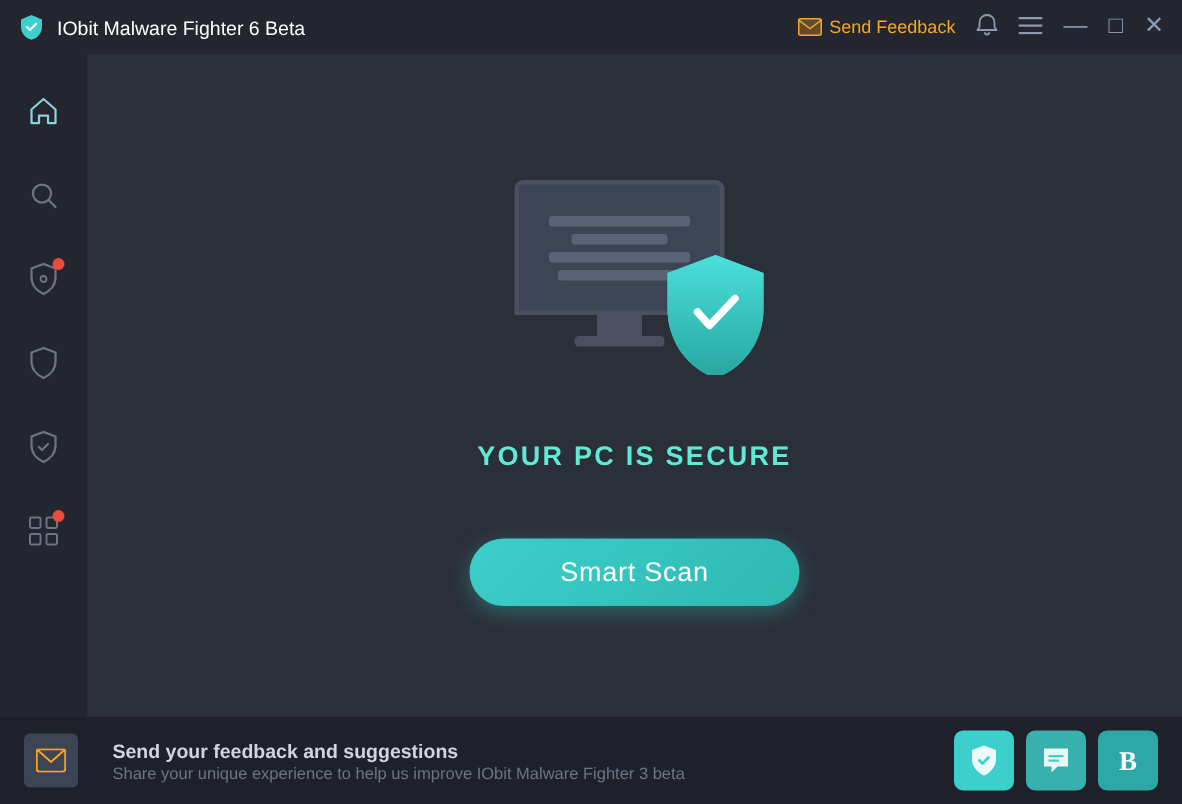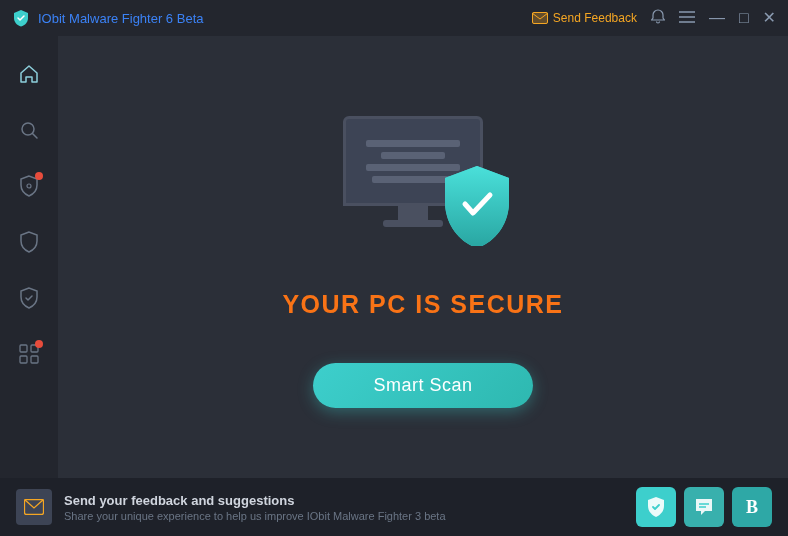--- a/index.html
+++ b/index.html
@@ -24,21 +24,21 @@
     .title-bar-left {
       display: flex;
       align-items: center;
       gap: 8px;
     }
     .title-logo {
       width: 18px;
       height: 18px;
     }
     .title-text {
-      color: #3b82f6;
+      color: #ffffff;
       font-size: 13px;
     }
     .title-bar-right {
       display: flex;
       align-items: center;
       gap: 14px;
     }
     .feedback-btn {
       display: flex;
       align-items: center;
@@ -164,22 +164,22 @@
     .shield-icon-main {
       position: absolute;
       right: 10px;
       bottom: 20px;
       width: 72px;
       height: 82px;
     }
 
     
     .status-text {
-      color: #f97316;
-      font-size: 25px;
+      color: #5eead4;
+      font-size: 18px;
       font-weight: 700;
       letter-spacing: 1.5px;
       text-transform: uppercase;
     }
 
     
     .smart-scan-btn {
       background: linear-gradient(135deg, #3dcfcc 0%, #2eb8b0 100%);
       border: none;
       border-radius: 30px;
@@ -199,21 +199,21 @@
       height: 58px;
       background-color: #1e2129;
       display: flex;
       align-items: center;
       justify-content: space-between;
       padding: 0 16px;
     }
     .bottom-left {
       display: flex;
       align-items: center;
-      gap: 12px;
+      gap: 23px;
     }
     .bottom-icon-box {
       width: 36px;
       height: 36px;
       background: #3d4455;
       border-radius: 4px;
       display: flex;
       align-items: center;
       justify-content: center;
       color: #f5a623;

